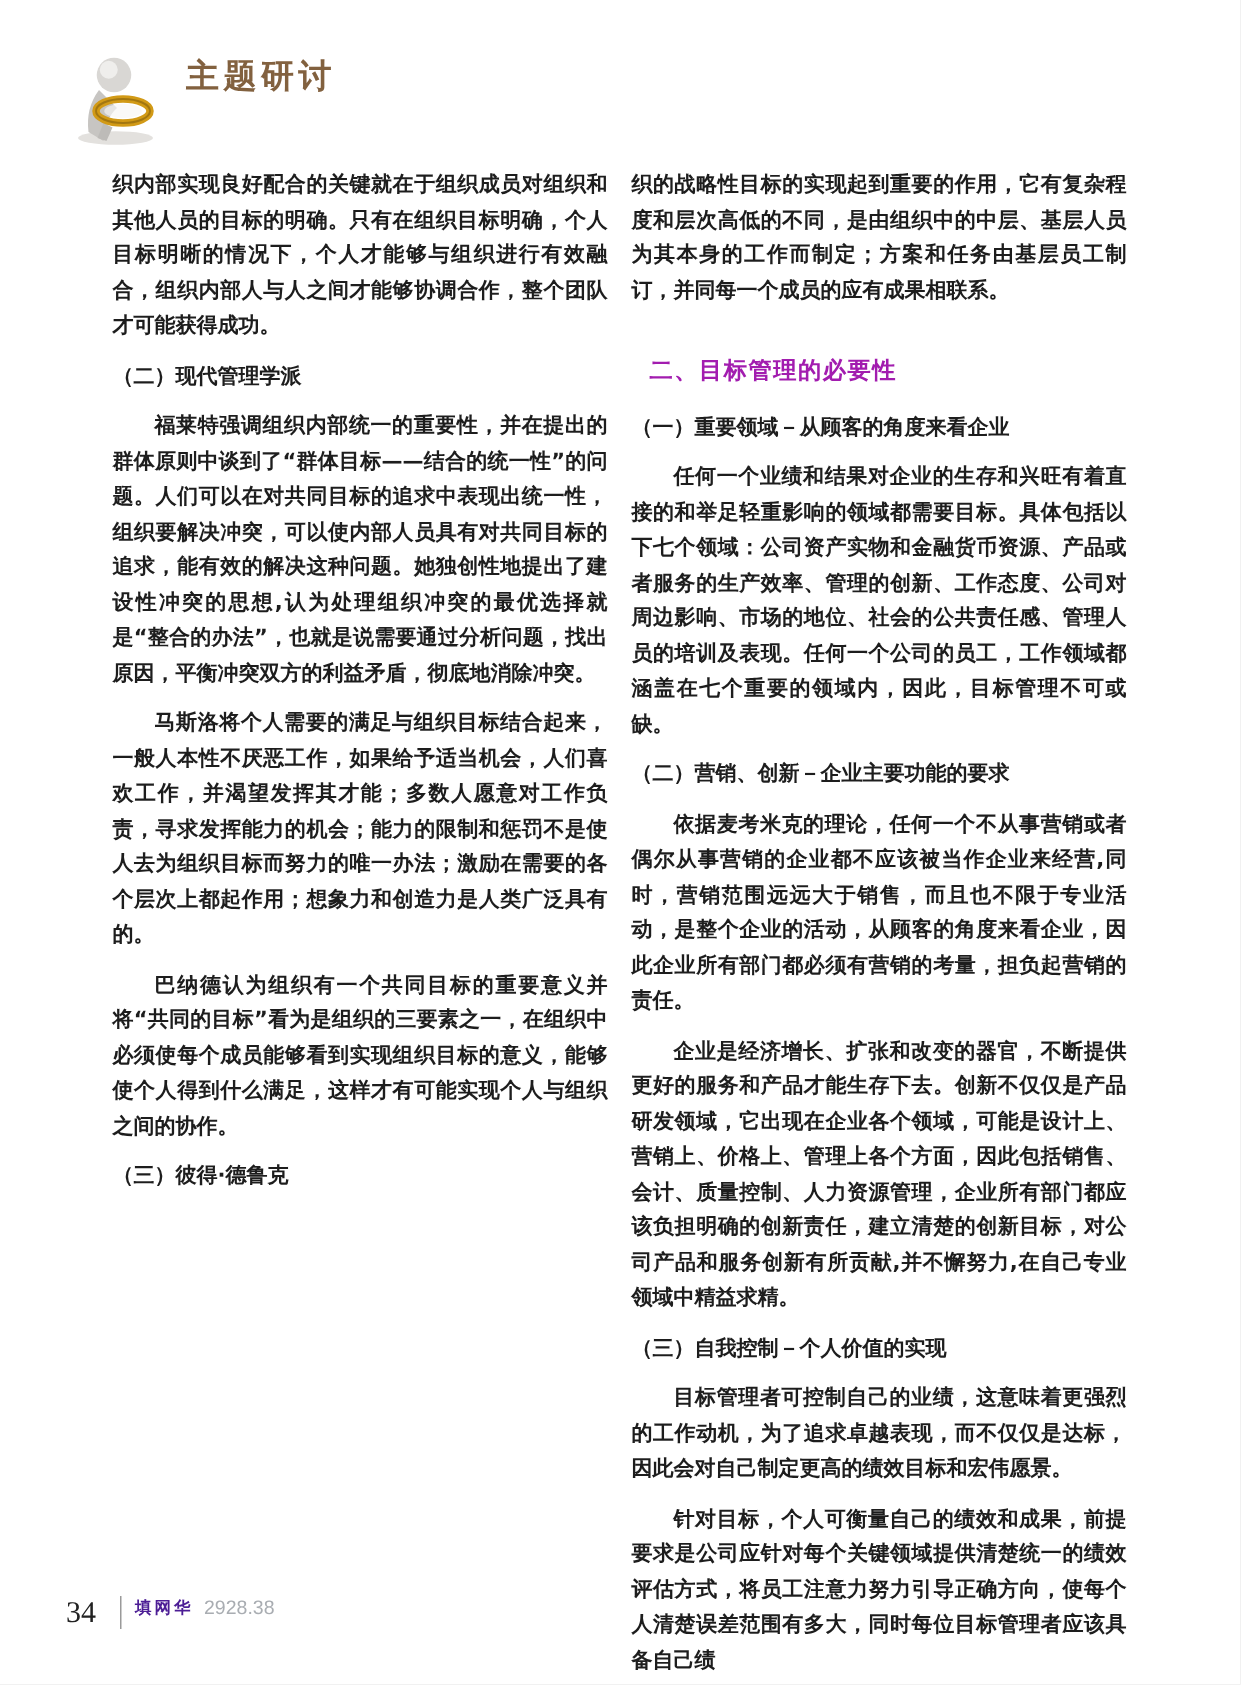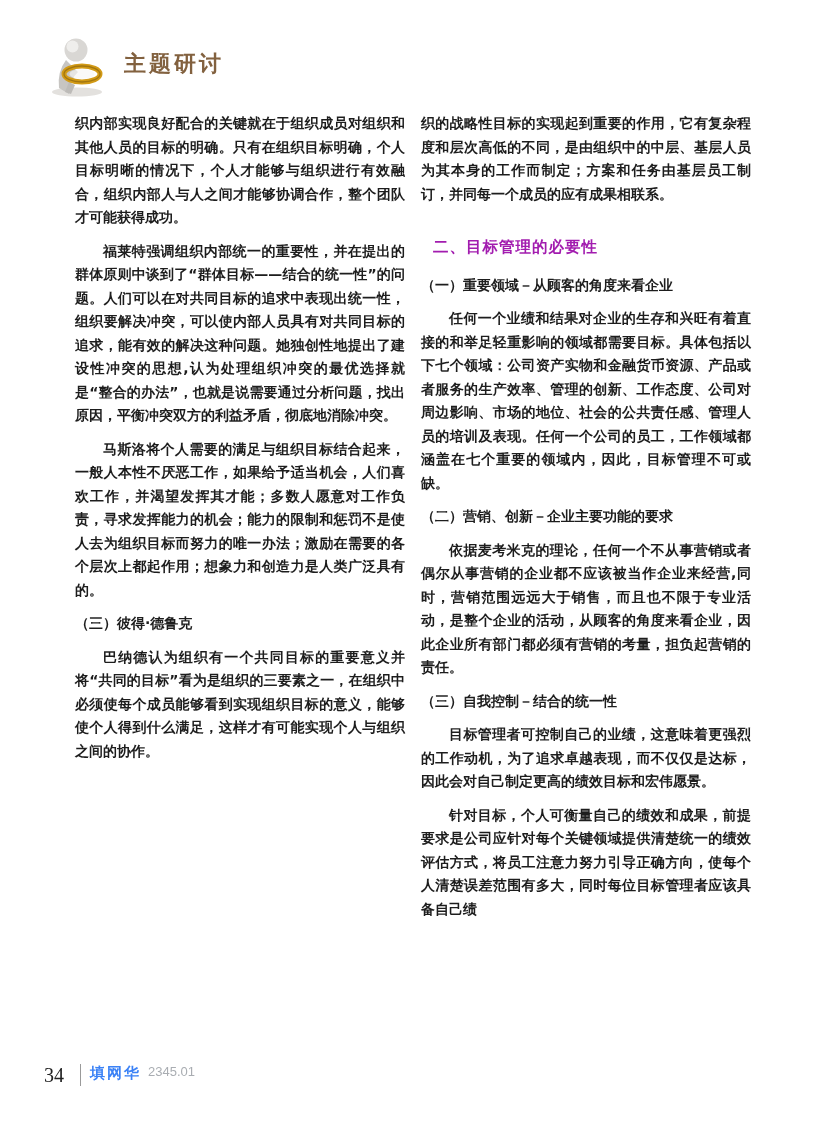--- a/index.html
+++ b/index.html
@@ -7,21 +7,21 @@
     position:relative;
     width:827px; height:1123px;
     margin:0 auto;
     background:#ffffff;
     font-family:"DejaVu Sans","Liberation Sans",sans-serif;
     overflow:hidden;
   }
   
   .header {
     position:absolute; top:36px; left:46px;
-    display:flex; align-items:center; gap:14px;
+    display:flex; gap:14px;
   }
   .header-icon { width:64px; height:62px; flex:0 0 auto; }
   .header-title {
     font-size:22px; font-weight:bold;
     color:#82613f; letter-spacing:3px;
     padding-bottom:6px;
   }
   
   .columns {
     position:absolute; top:112px; left:75px;
@@ -50,22 +50,22 @@
   }
   .page-num {
     font-family:"Liberation Serif","DejaVu Serif",serif;
     font-size:20px; color:#222;
   }
   .footer-divider {
     width:1px; height:22px; background:#9a9a9a;
     margin:0 9px 0 16px;
   }
   .journal-name {
-    font-size:15px; font-weight:bold;
-    color:#3b82f6; letter-spacing:2px;
+    font-size:11px; font-weight:bold;
+    color:#4c1d95; letter-spacing:2px;
   }
   .journal-issue {
     font-size:13px; color:#a9adb2; margin-left:7px;
     font-family:"Liberation Sans",sans-serif;
   }
 </style>
 </head>
 <body>
 
 <div class="page">
@@ -82,38 +82,40 @@
         <ellipse cx="36" cy="38" rx="18" ry="8" fill="none" stroke="#7a5a0c" stroke-width="1.3" opacity="0.55"></ellipse>
         <ellipse cx="36" cy="38" rx="12.5" ry="4.8" fill="#f7f6f4" opacity="0.65"></ellipse>
       </svg>
     </span>
     <span class="header-title">主题研讨</span>
   </div>
 
   <div class="columns">
     <div class="column">
         <div class="block paragraph">织内部实现良好配合的关键就在于组织成员对组织和其他人员的目标的明确。只有在组织目标明确，个人目标明晰的情况下，个人才能够与组织进行有效融合，组织内部人与人之间才能够协调合作，整个团队才可能获得成功。</div>
+        <div class="block subheading">（二）现代管理学派</div>
         <div class="block paragraph indent">福莱特强调组织内部统一的重要性，并在提出的群体原则中谈到了“群体目标——结合的统一性”的问题。人们可以在对共同目标的追求中表现出统一性，组织要解决冲突，可以使内部人员具有对共同目标的追求，能有效的解决这种问题。她独创性地提出了建设性冲突的思想,认为处理组织冲突的最优选择就是“整合的办法”，也就是说需要通过分析问题，找出原因，平衡冲突双方的利益矛盾，彻底地消除冲突。</div>
         <div class="block paragraph indent">马斯洛将个人需要的满足与组织目标结合起来，一般人本性不厌恶工作，如果给予适当机会，人们喜欢工作，并渴望发挥其才能；多数人愿意对工作负责，寻求发挥能力的机会；能力的限制和惩罚不是使人去为组织目标而努力的唯一办法；激励在需要的各个层次上都起作用；想象力和创造力是人类广泛具有的。</div>
+        <div class="block paragraph indent">巴纳德认为组织有一个共同目标的重要意义并将“共同的目标”看为是组织的三要素之一，在组织中必须使每个成员能够看到实现组织目标的意义，能够使个人得到什么满足，这样才有可能实现个人与组织之间的协作。</div>
         <div class="block subheading">（三）彼得·德鲁克</div>
-        <div class="block paragraph indent">巴纳德认为组织有一个共同目标的重要意义并将“共同的目标”看为是组织的三要素之一，在组织中必须使每个成员能够看到实现组织目标的意义，能够使个人得到什么满足，这样才有可能实现个人与组织之间的协作。</div>
       </div>
     <div class="column">
         <div class="block paragraph">织的战略性目标的实现起到重要的作用，它有复杂程度和层次高低的不同，是由组织中的中层、基层人员为其本身的工作而制定；方案和任务由基层员工制订，并同每一个成员的应有成果相联系。</div>
         <div class="block heading">二、目标管理的必要性</div>
         <div class="block subheading">（一）重要领域－从顾客的角度来看企业</div>
         <div class="block paragraph indent">任何一个业绩和结果对企业的生存和兴旺有着直接的和举足轻重影响的领域都需要目标。具体包括以下七个领域：公司资产实物和金融货币资源、产品或者服务的生产效率、管理的创新、工作态度、公司对周边影响、市场的地位、社会的公共责任感、管理人员的培训及表现。任何一个公司的员工，工作领域都涵盖在七个重要的领域内，因此，目标管理不可或缺。</div>
         <div class="block subheading">（二）营销、创新－企业主要功能的要求</div>
         <div class="block paragraph indent">依据麦考米克的理论，任何一个不从事营销或者偶尔从事营销的企业都不应该被当作企业来经营,同时，营销范围远远大于销售，而且也不限于专业活动，是整个企业的活动，从顾客的角度来看企业，因此企业所有部门都必须有营销的考量，担负起营销的责任。</div>
-        <div class="block subheading">（三）自我控制－结合的统一性</div>
+        <div class="block paragraph indent">企业是经济增长、扩张和改变的器官，不断提供更好的服务和产品才能生存下去。创新不仅仅是产品研发领域，它出现在企业各个领域，可能是设计上、营销上、价格上、管理上各个方面，因此包括销售、会计、质量控制、人力资源管理，企业所有部门都应该负担明确的创新责任，建立清楚的创新目标，对公司产品和服务创新有所贡献,并不懈努力,在自己专业领域中精益求精。</div>
+        <div class="block subheading">（三）自我控制－个人价值的实现</div>
         <div class="block paragraph indent">目标管理者可控制自己的业绩，这意味着更强烈的工作动机，为了追求卓越表现，而不仅仅是达标，因此会对自己制定更高的绩效目标和宏伟愿景。</div>
         <div class="block paragraph indent">针对目标，个人可衡量自己的绩效和成果，前提要求是公司应针对每个关键领域提供清楚统一的绩效评估方式，将员工注意力努力引导正确方向，使每个人清楚误差范围有多大，同时每位目标管理者应该具备自己绩</div>
       </div>
   </div>
 
   <div class="footer">
     <span class="page-num">34</span>
     <span class="footer-divider"></span>
     <span class="journal-name">填网华</span>
-    <span class="journal-issue">2345.01</span>
+    <span class="journal-issue">2928.38</span>
   </div>
 
 </div>
 
 </body></html>

